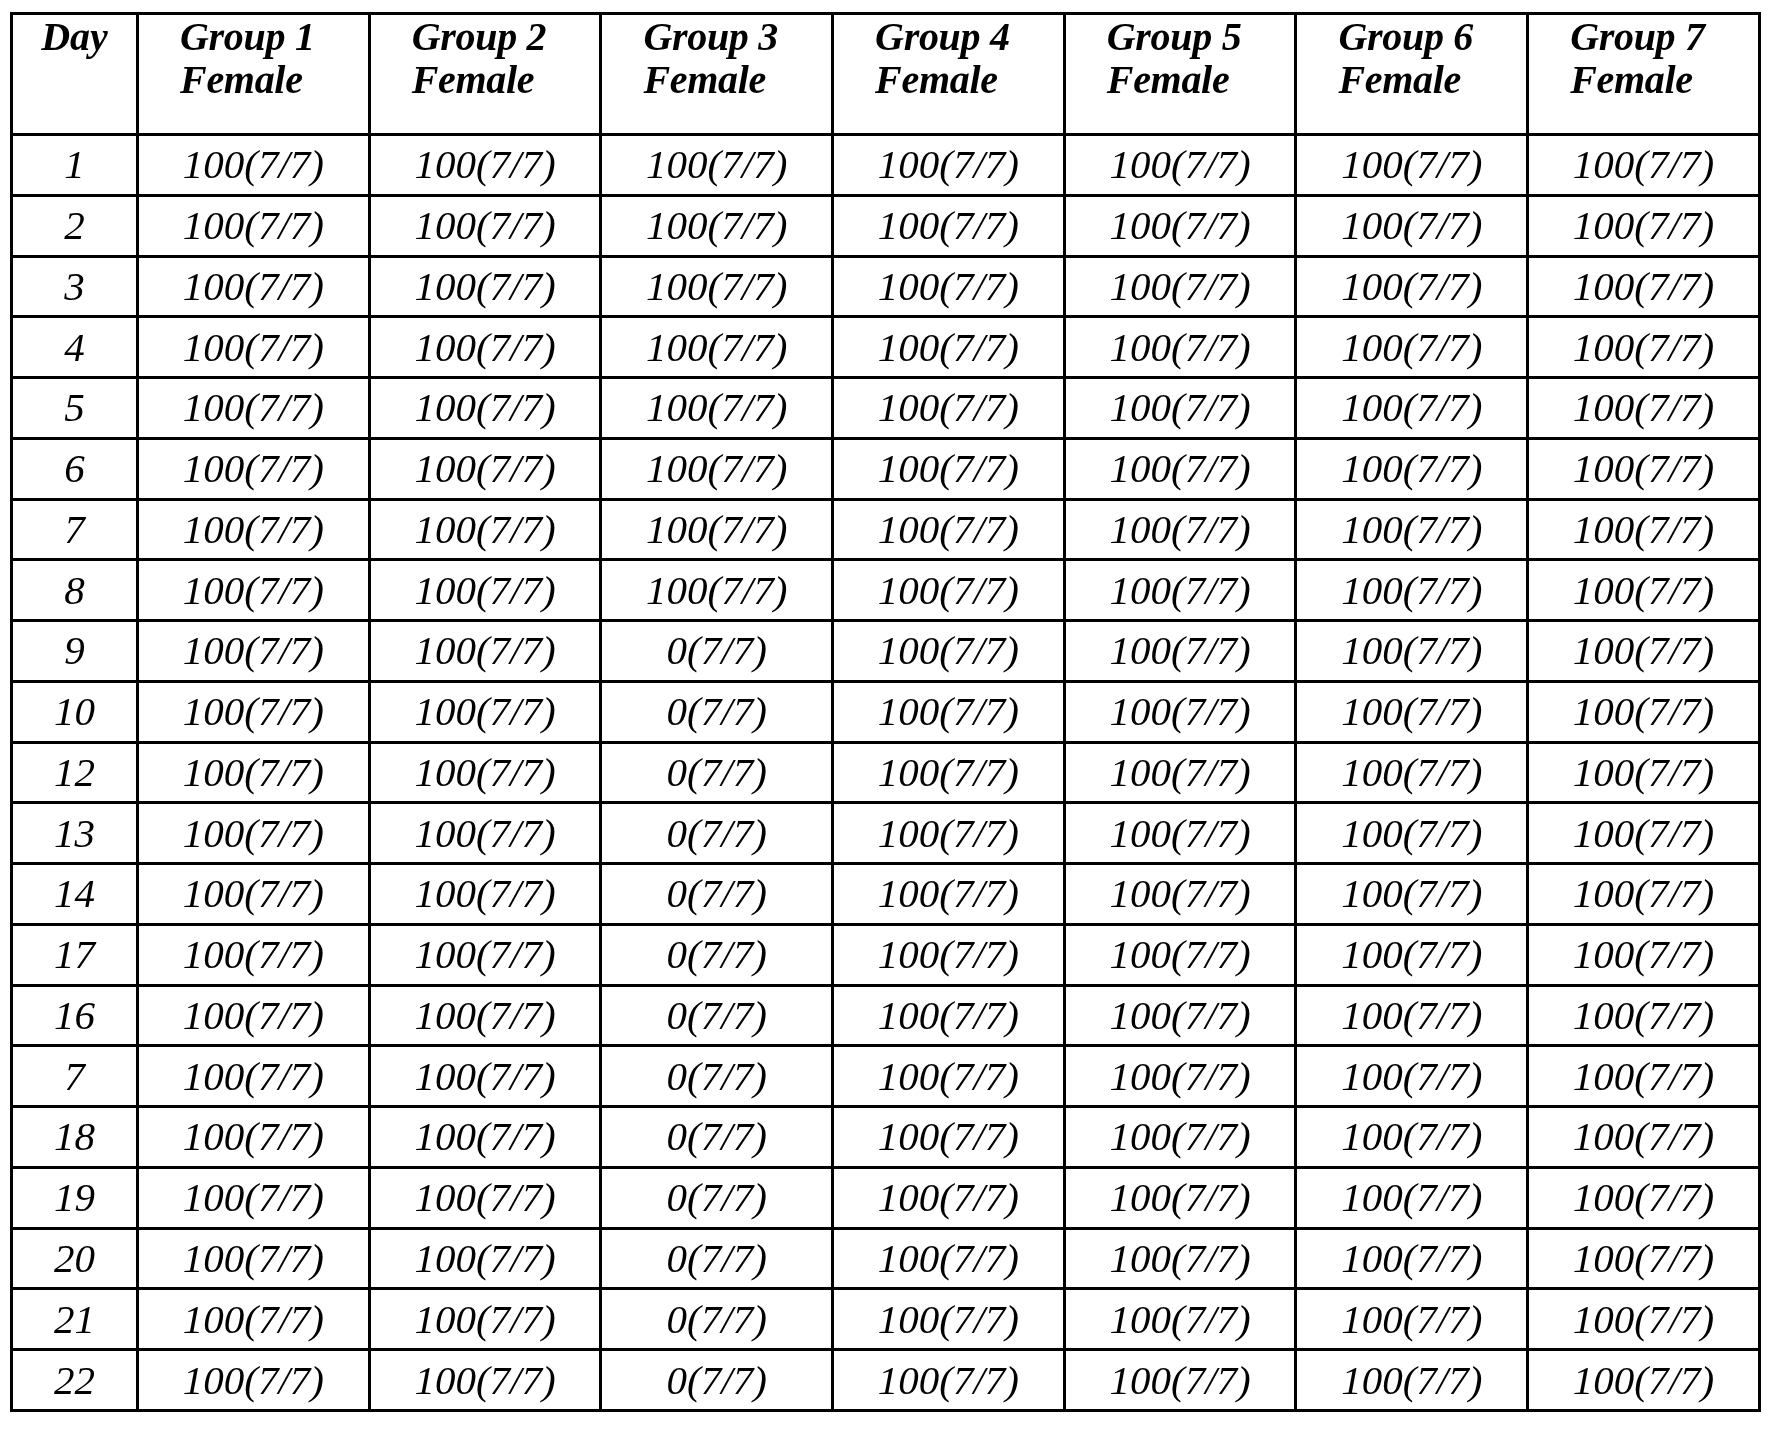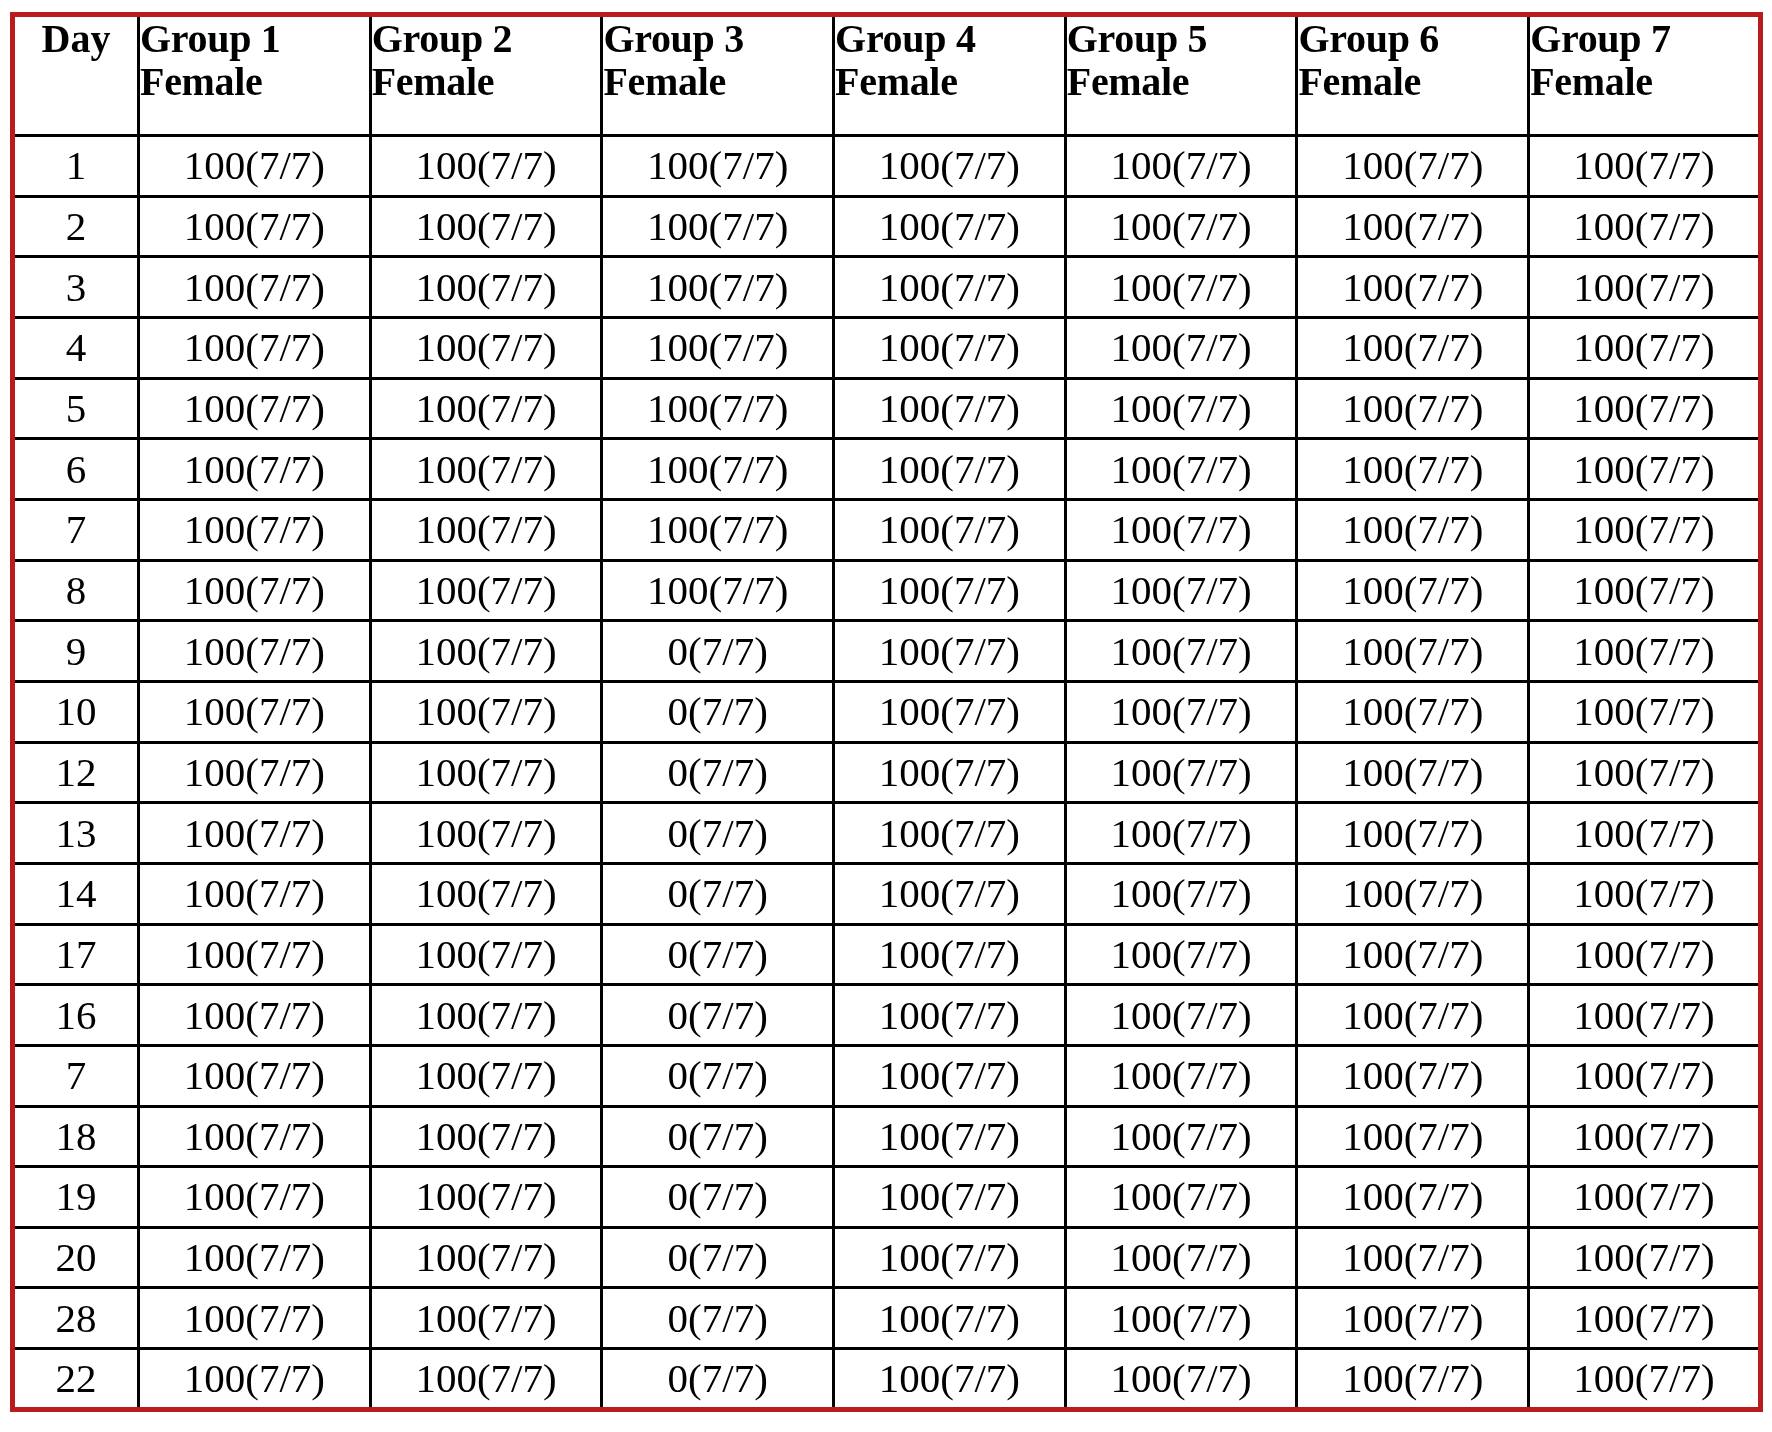--- a/index.html
+++ b/index.html
@@ -23,21 +23,22 @@
     height: 1400px;
     box-sizing: border-box;
   }
 
   table.data-table {
     border-collapse: collapse;
     width: 1748px;
     height: 1400px;
     table-layout: fixed;
     background: #a21caf;
-    border: 5px solid #b91c1c;
+    border: 3px solid #b91c1c;
+    font-style: italic;
   }
 
   table.data-table col.col-day      { width: 126px; }
   table.data-table col.col-g        { width: 231.7px; }
 
   table.data-table th,
   table.data-table td {
     border: 3px solid #000;
     padding: 0;
     margin: 0;
@@ -52,20 +53,21 @@
     font-size: 40px;
     line-height: 1.08;
     vertical-align: top;
     text-align: left;
     padding: 6px 0 0 8px;
     letter-spacing: -0.3px;
   }
   th.header-cell .hdr-line {
     display: block;
     white-space: nowrap;
+    margin-left: 41px;
   }
   th.header-day {
     font-weight: bold;
     font-size: 40px;
     line-height: 1.08;
     vertical-align: top;
     text-align: center;
     padding: 6px 4px 0 4px;
   }
 
@@ -326,21 +328,21 @@
           <td class="day-cell">20</td>
           <td class="value-cell">100(7/7)</td>
           <td class="value-cell">100(7/7)</td>
           <td class="value-cell">0(7/7)</td>
           <td class="value-cell">100(7/7)</td>
           <td class="value-cell">100(7/7)</td>
           <td class="value-cell">100(7/7)</td>
           <td class="value-cell">100(7/7)</td>
         </tr>
         <tr>
-          <td class="day-cell">28</td>
+          <td class="day-cell">21</td>
           <td class="value-cell">100(7/7)</td>
           <td class="value-cell">100(7/7)</td>
           <td class="value-cell">0(7/7)</td>
           <td class="value-cell">100(7/7)</td>
           <td class="value-cell">100(7/7)</td>
           <td class="value-cell">100(7/7)</td>
           <td class="value-cell">100(7/7)</td>
         </tr>
         <tr>
           <td class="day-cell">22</td>

